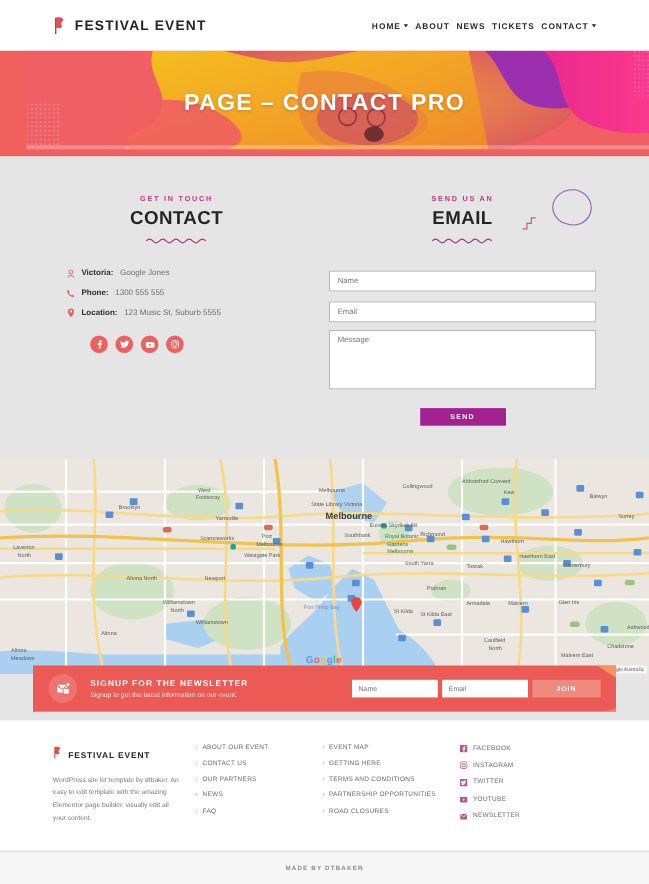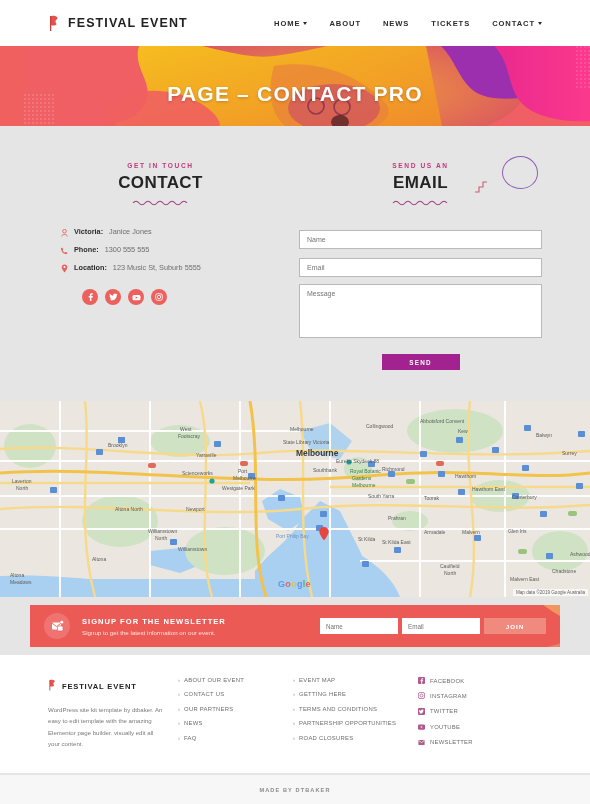--- a/index.html
+++ b/index.html
@@ -15,29 +15,29 @@
   
   .header {
     height: 46px; background: #ffffff; display: flex; align-items: center;
     padding: 0 48px; position: relative; z-index: 20;
   }
   .logo-wrap { display: flex; align-items: center; gap: 7px; }
   .logo-mark { width: 13px; height: 17px; position: relative; }
   .logo-text {
     font-size: 12.5px; font-weight: bold; letter-spacing: 1.1px; color: #222;
   }
-  .nav { margin-left: auto; display: flex; align-items: center; gap: 22px; }
+  .nav { margin-left: auto; display: flex; align-items: center; gap: 6px; }
   .nav-item {
     font-size: 7.6px; font-weight: bold; letter-spacing: 0.9px; color: #2b2b2b;
     display: flex; align-items: center; gap: 3px; cursor: pointer; white-space: nowrap;
   }
   .caret { width:0; height:0; border-left:2.6px solid transparent; border-right:2.6px solid transparent; border-top:3.2px solid #2b2b2b; display:inline-block; }
 
   
-  .hero { position: relative; height: 80px; overflow: hidden; background: #f0605f; padding-left: 24px; }
+  .hero { position: relative; height: 96px; overflow: hidden; background: #f0605f; padding-left: 24px; }
   .hero-title {
     position: absolute; left: 0; right: 0; top: 36px; text-align: center;
     font-size: 21px; font-weight: bold; letter-spacing: 1.2px; color: #fff; z-index: 5;
     text-shadow: 0 1px 3px rgba(0,0,0,.22);
   }
 
   
   .contact-section { padding: 36px 48px 0 48px; display: flex; gap: 26px; height: 275px; position: relative; }
   .col-left { width: 225px; position: relative; }
   .col-right { flex: 1; position: relative; }
@@ -231,21 +231,21 @@
 
       <div class="info-list">
         <div class="info-row">
           <span class="info-ico">
             <svg width="7" height="8" viewBox="0 0 7 8">
                 <circle cx="3.5" cy="2.2" r="1.8" fill="none" stroke="#e8615f" stroke-width="0.9"></circle>
                 <path d="M0.7 7.4 C0.7 4.9 6.3 4.9 6.3 7.4" fill="none" stroke="#e8615f" stroke-width="0.9"></path>
               </svg>
           </span>
           <span class="info-label">Victoria:</span>
-          <span class="info-val">Janice Jones</span>
+          <span class="info-val">Google Jones</span>
         </div>
         <div class="info-row">
           <span class="info-ico">
             <svg width="8" height="8" viewBox="0 0 8 8">
                 <path d="M1 1.2 C1 0.6 2.2 0.4 2.5 1 L3.1 2.2 C3.3 2.7 2.6 3 2.7 3.4 C3 4.4 3.8 5.1 4.7 5.4 C5.1 5.5 5.3 4.8 5.8 5 L7 5.6 C7.6 5.9 7.4 7.1 6.8 7.1 C3.6 7.1 1 4.4 1 1.2 Z" fill="#e8615f"></path>
               </svg>
           </span>
           <span class="info-label">Phone:</span>
           <span class="info-val">1300 555 555</span>
         </div>

